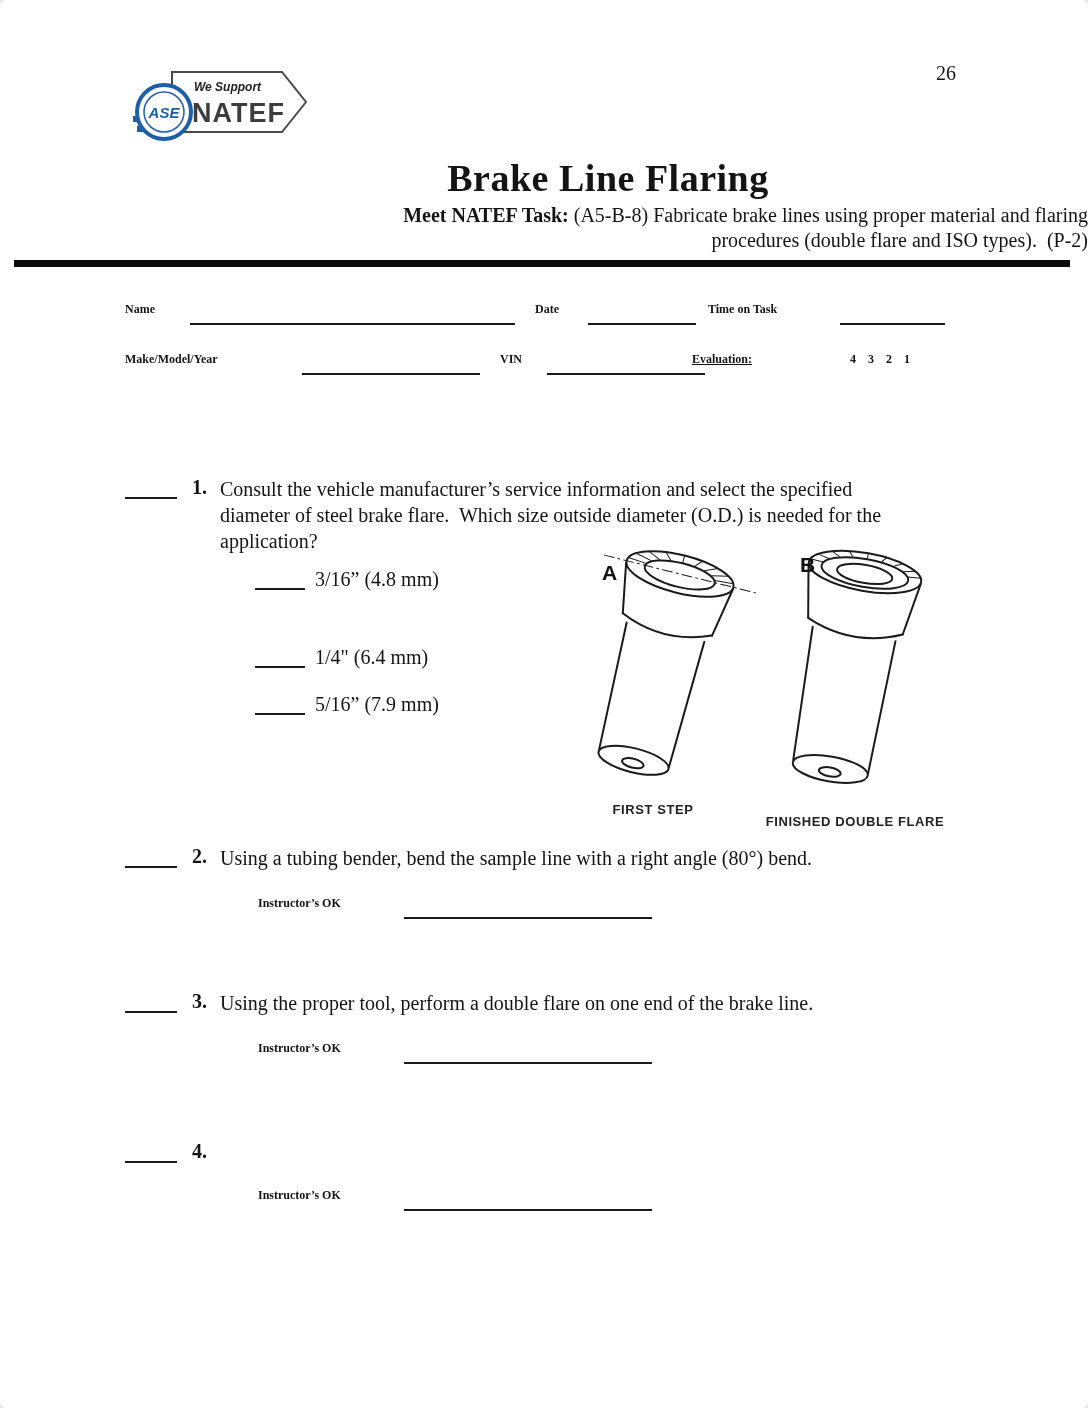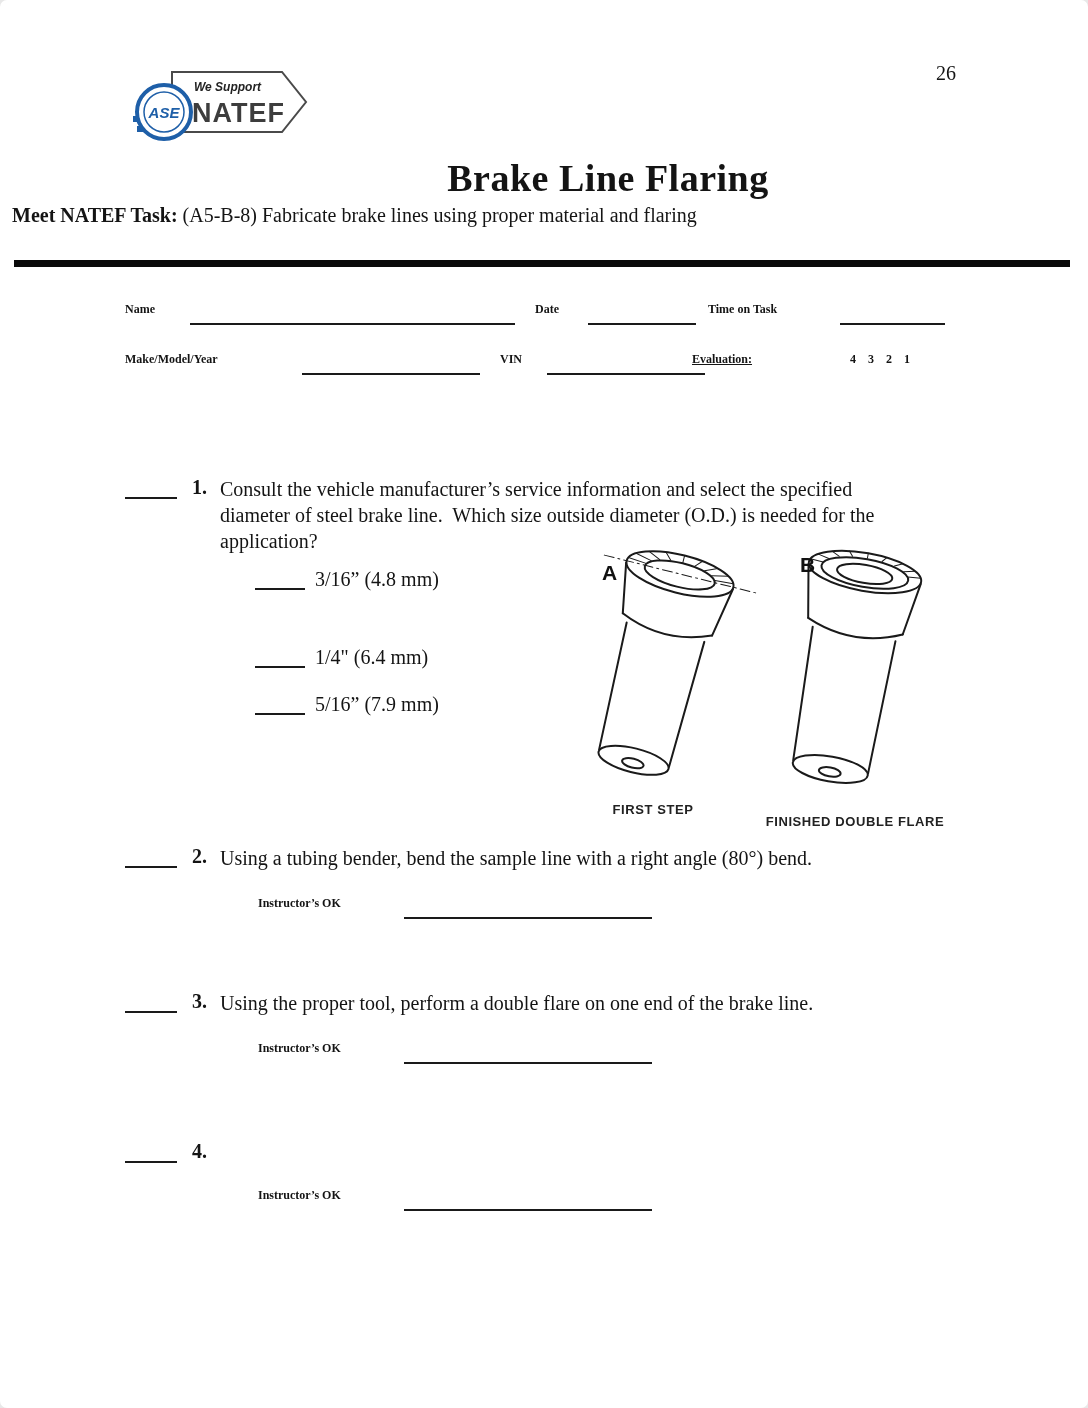--- a/index.html
+++ b/index.html
@@ -16,21 +16,21 @@
   .lbl { font-size:12px; font-weight:bold; }
   .blank {
     position:absolute; height:23px;
     border-bottom:2px solid #1a1a1a;
   }
   .page-title {
     left:0; right:0; text-align:center;
     font-size:38px; font-weight:bold; letter-spacing:0.5px;
     transform:translateX(64px);
   }
-  .subtitle { left:12px; right:0; text-align:left; font-size:20px; }
+  .subtitle { left:5px; right:0; text-align:right; font-size:20px; }
   .rule { background:#0a0a0a; }
   .caption {
     font-family:"Liberation Sans", sans-serif;
     font-weight:bold; font-size:13px; letter-spacing:0.6px; color:#222;
     text-align:center;
   }
   .qnum { font-size:20px; font-weight:bold; }
 </style>
 </head>
 <body>
@@ -48,20 +48,21 @@
     <circle cx="34" cy="60" r="27" fill="#ffffff" stroke="#1e5fa8" stroke-width="4"></circle>
     <circle cx="34" cy="60" r="20" fill="none" stroke="#1e5fa8" stroke-width="1.5"></circle>
     <text x="34" y="66" font-size="15" font-style="italic" font-weight="bold" text-anchor="middle" font-family="Liberation Sans, sans-serif" fill="#1e5fa8">ASE</text>
   </svg>
 
   <div class="abs page-title" style="top:156px;">Brake Line Flaring</div>
 
   <div class="abs subtitle" style="top:204px;">
     <span class="bold">Meet NATEF Task:</span><span class="pre"> (A5-B-8) Fabricate brake lines using proper material and flaring</span>
   </div>
+  <div class="abs subtitle pre" style="top:229px;">procedures (double flare and ISO types).  (P-2)</div>
 
   <div class="abs rule" style="left:14px; top:260px; width:1056px; height:7px;"></div>
 
   <div class="abs lbl" style="left:125px; top:302px;">Name</div>
   <div class="blank" style="left:190px; top:302px; width:325px;"></div>
 
   <div class="abs lbl" style="left:535px; top:302px;">Date</div>
   <div class="blank" style="left:588px; top:302px; width:108px;"></div>
 
   <div class="abs lbl" style="left:708px; top:302px;">Time on Task</div>
@@ -71,21 +72,21 @@
   <div class="blank" style="left:302px; top:352px; width:178px;"></div>
 
   <div class="abs lbl" style="left:500px; top:352px;">VIN</div>
   <div class="blank" style="left:547px; top:352px; width:158px;"></div>
 
   <div class="abs lbl" style="left:692px; top:352px;text-decoration:underline;">Evaluation:</div>
   <div class="abs lbl pre" style="left:850px; top:352px;">4    3    2    1</div>
 
   <div class="blank" style="left:125px; top:476px; width:52px;"></div>
   <div class="abs qnum" style="left:192px; top:476px;">1.</div>
-  <div class="abs txt pre" style="left:220px; top:476px; width:700px;">Consult the vehicle manufacturer’s service information and select the specified diameter of steel brake line.  Which size outside diameter (O.D.) is needed for the application?</div>
+  <div class="abs txt pre" style="left:220px; top:476px; width:700px;">Consult the vehicle manufacturer’s service information and select the specified diameter of steel brake flare.  Which size outside diameter (O.D.) is needed for the application?</div>
 
   <div class="blank" style="left:255px; top:567px; width:50px;"></div>
   <div class="abs txt" style="left:315px; top:566px;">3/16” (4.8 mm)</div>
 
   <div class="blank" style="left:255px; top:645px; width:50px;"></div>
   <div class="abs txt" style="left:315px; top:644px;">1/4" (6.4 mm)</div>
 
   <div class="blank" style="left:255px; top:692px; width:50px;"></div>
   <div class="abs txt" style="left:315px; top:691px;">5/16” (7.9 mm)</div>
 

